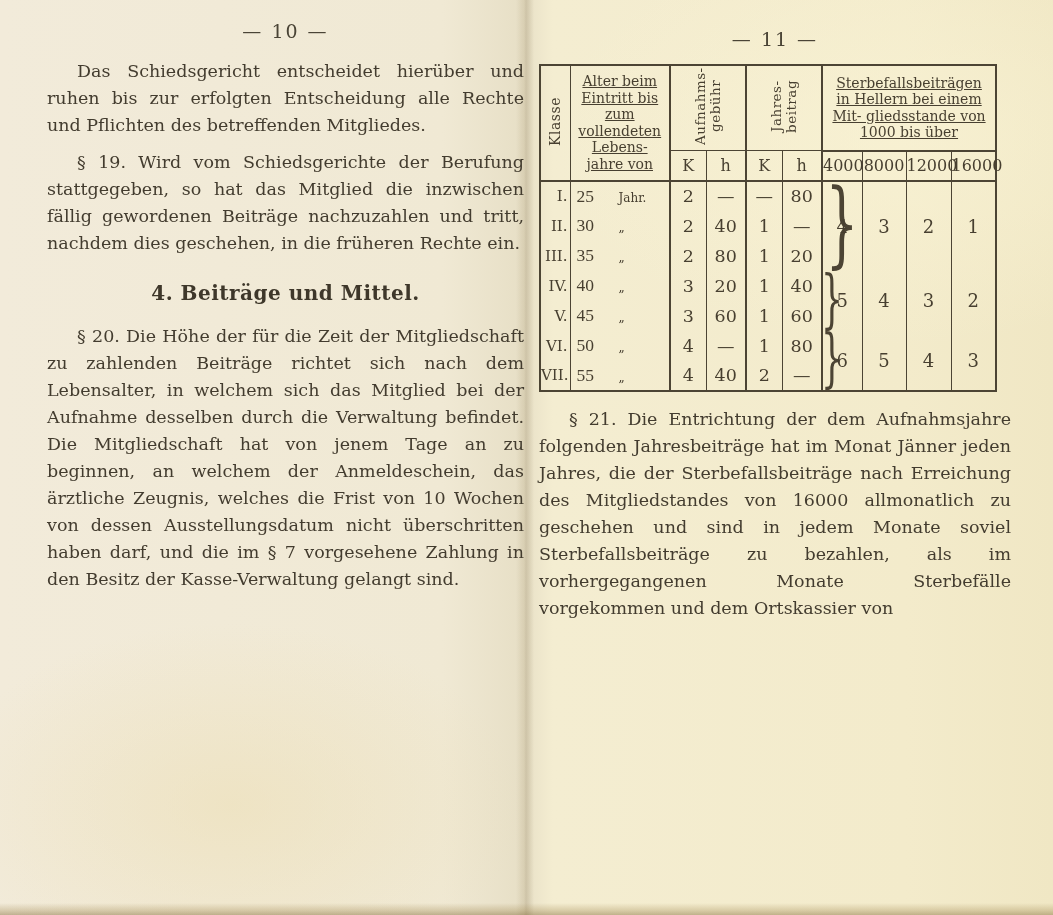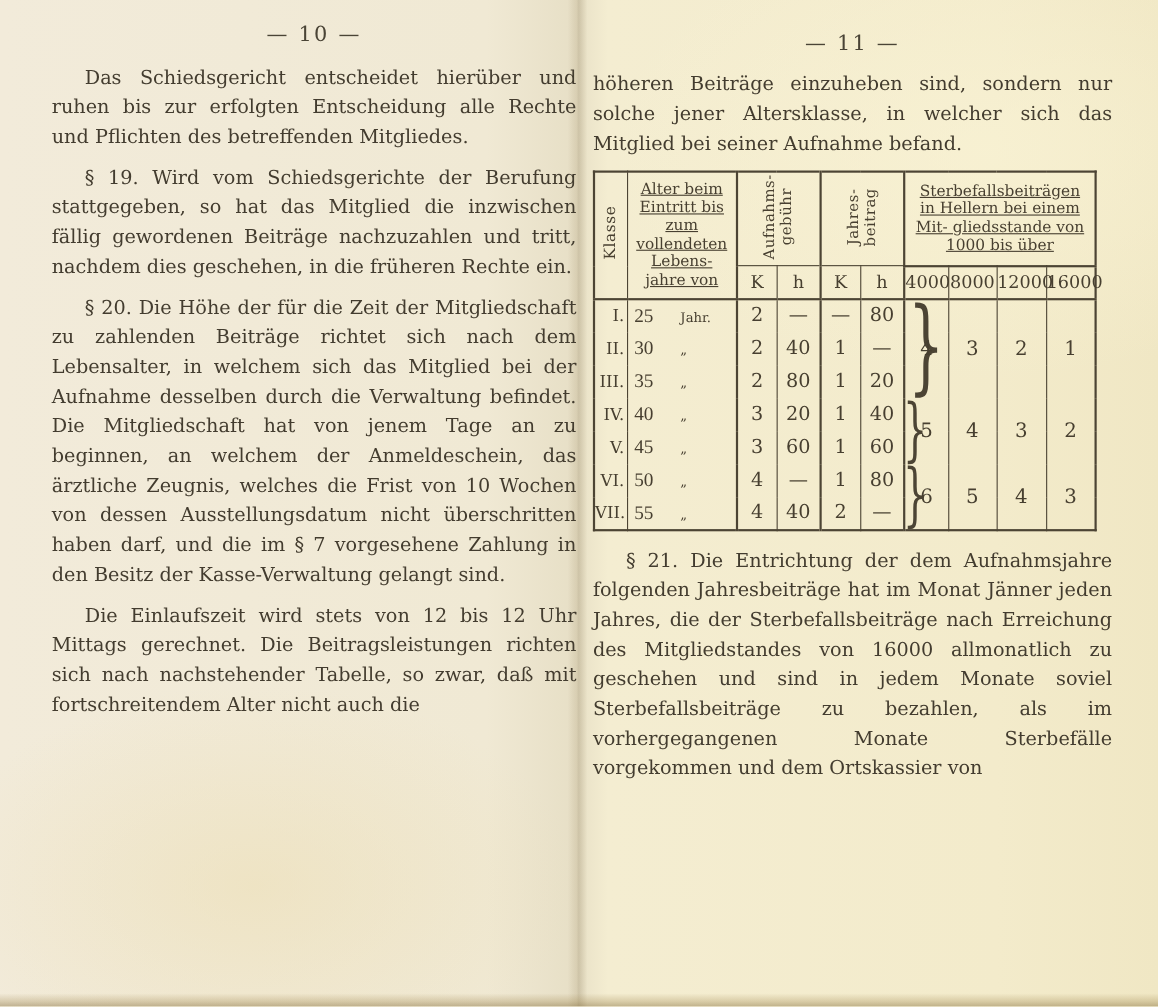--- a/index.html
+++ b/index.html
@@ -83,29 +83,28 @@
 
 <div class="sheet">
   <div class="crease"></div>
 
   <section class="page page-l">
     <div class="pagenum">—  10  —</div>
 
     <p class="indent">Das Schiedsgericht entscheidet hierüber und ruhen bis zur erfolgten Entscheidung alle Rechte und Pflichten des betreffenden Mitgliedes.</p>
     <p class="indent">§ 19. Wird vom Schiedsgerichte der Berufung stattgegeben, so hat das Mitglied die inzwischen fällig gewordenen Beiträge nachzuzahlen und tritt, nachdem dies geschehen, in die früheren Rechte ein.</p>
 
+    <h2 class="heading">4. Beiträge und Mittel.</h2>
 
     <p class="indent">§ 20. Die Höhe der für die Zeit der Mitgliedschaft zu zahlenden Beiträge richtet sich nach dem Lebensalter, in welchem sich das Mitglied bei der Aufnahme desselben durch die Verwaltung befindet. Die Mitgliedschaft hat von jenem Tage an zu beginnen, an welchem der Anmeldeschein, das ärztliche Zeugnis, welches die Frist von 10 Wochen von dessen Ausstellungsdatum nicht überschritten haben darf, und die im § 7 vorgesehene Zahlung in den Besitz der Kasse-Verwaltung gelangt sind.</p>
-    <p class="indent">Die Einlaufszeit wird stets von 12 bis 12 Uhr Mittags gerechnet. Die Beitragsleistungen richten sich nach nachstehender Tabelle, so zwar, daß mit fortschreitendem Alter nicht auch die</p>
   </section>
 
   <section class="page page-r">
     <div class="pagenum">—  11  —</div>
 
-    <p>höheren Beiträge einzuheben sind, sondern nur solche jener Altersklasse, in welcher sich das Mitglied bei seiner Aufnahme befand.</p>
 
     <table class="tbl">
       <colgroup>
         <col style="width:30px">
           <col style="width:100px">
         <col style="width:36px">
           <col style="width:40px">
         <col style="width:36px">
           <col style="width:40px">
         <col style="width:40px">

